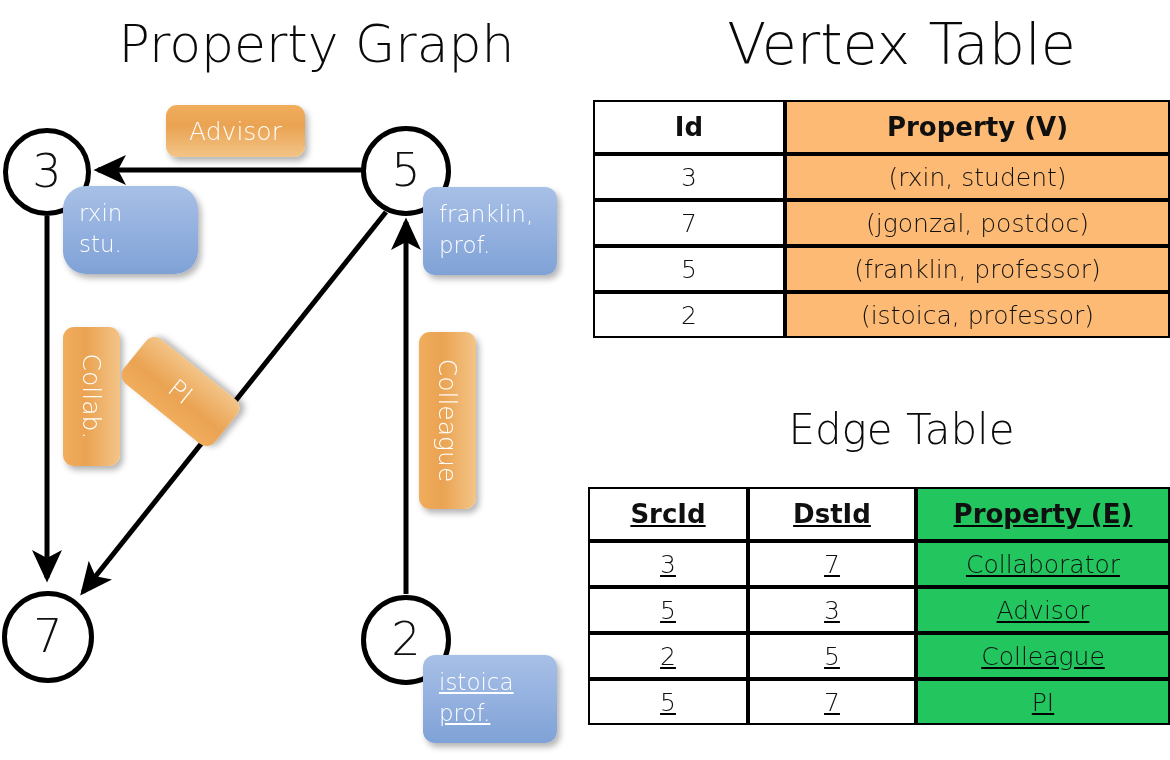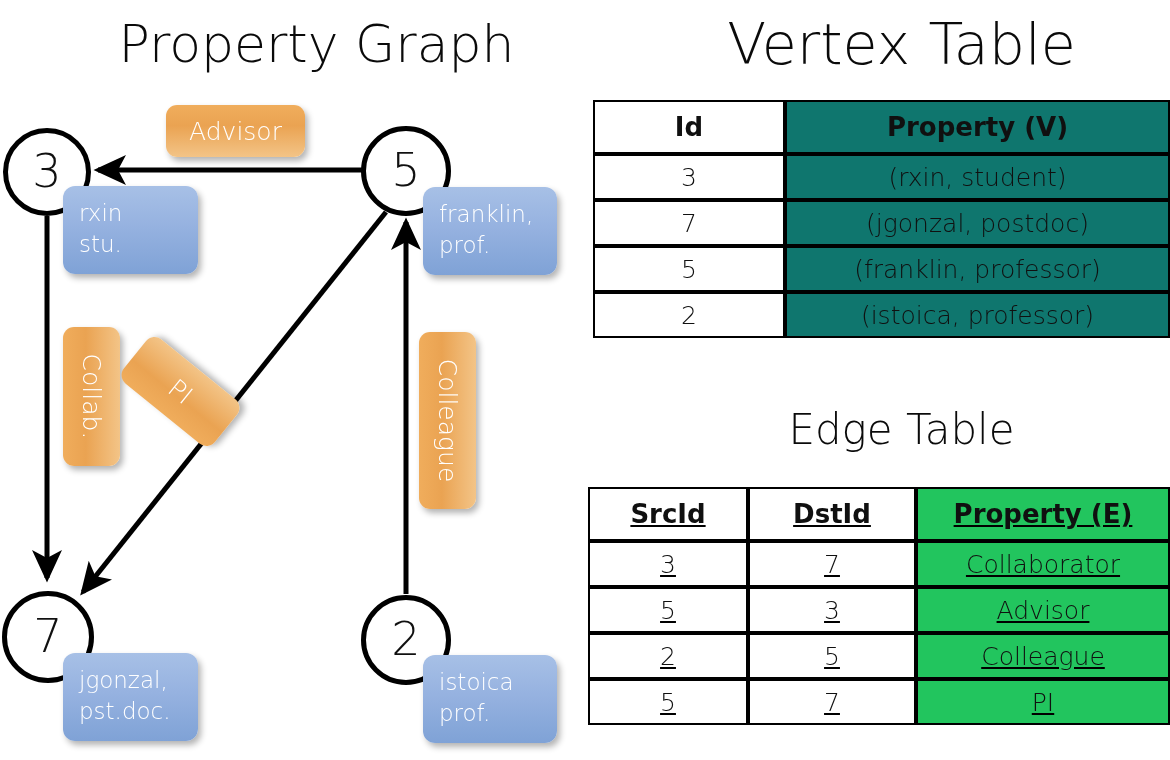--- a/index.html
+++ b/index.html
@@ -137,21 +137,21 @@
     padding: 0;
     height: 46px;
     box-sizing: border-box;
     margin-left: 46px;
   }
   .data-table th {
     font-weight: 700;
     font-size: 26px;
     height: 54px;
   }
-  .col-blue { background: #0f766e; }
+  .col-blue { background: #fdba74; }
   .col-orange { background: #22c55e; }
 
   #vertex-table { left: 593px; top: 100px; width: 577px; }
   #edge-table   { left: 588px; top: 487px; width: 582px; text-decoration: underline; }
 
   .sep-gap { border-left-width: 4px; }
 </style>
 </head>
 <body>
 
@@ -179,39 +179,37 @@
     </g>
 
     <g>
       <line x1="406" y1="594" x2="406" y2="222" stroke="#000" stroke-width="5" marker-end="url(#arrowhead)"></line>
     </g>
   </svg>
 
   <div class="vertex-node" style="left:3px; top:128px; width:88px; height:88px;">
     <span class="vnum">3</span>
   </div>
-  <div class="prop-bubble" style="left:63px; top:186px; width:135px; height:88px;">rxin
+  <div class="prop-bubble" style="left:63px; top:186px; width:135px; height:88px;border-radius:23px;">rxin
 stu.</div>
 
   <div class="vertex-node" style="left:361px; top:126px; width:90px; height:90px;">
     <span class="vnum">5</span>
   </div>
   <div class="prop-bubble" style="left:423px; top:187px; width:134px; height:88px;">franklin,
 prof.</div>
 
   <div class="vertex-node" style="left:2px; top:591px; width:92px; height:92px;">
     <span class="vnum">7</span>
   </div>
-  <div class="prop-bubble" style="left:63px; top:653px; width:135px; height:88px;">jgonzal,
-pst.doc.</div>
 
   <div class="vertex-node" style="left:361px; top:595px; width:90px; height:90px;">
     <span class="vnum">2</span>
   </div>
-  <div class="prop-bubble" style="left:423px; top:655px; width:134px; height:88px;">istoica
+  <div class="prop-bubble" style="left:423px; top:655px; width:134px; height:88px;text-decoration:underline;">istoica
 prof.</div>
 
   <div class="edge-chip" style="left:166px; top:105px; width:139px; height:52px;">
     <span>Advisor</span>
   </div>
 
   <div class="edge-chip vertical-chip" style="left:63px; top:327px; width:57px; height:139px;">
     <span class="chip-label-rot">Collab.</span>
   </div>
 

